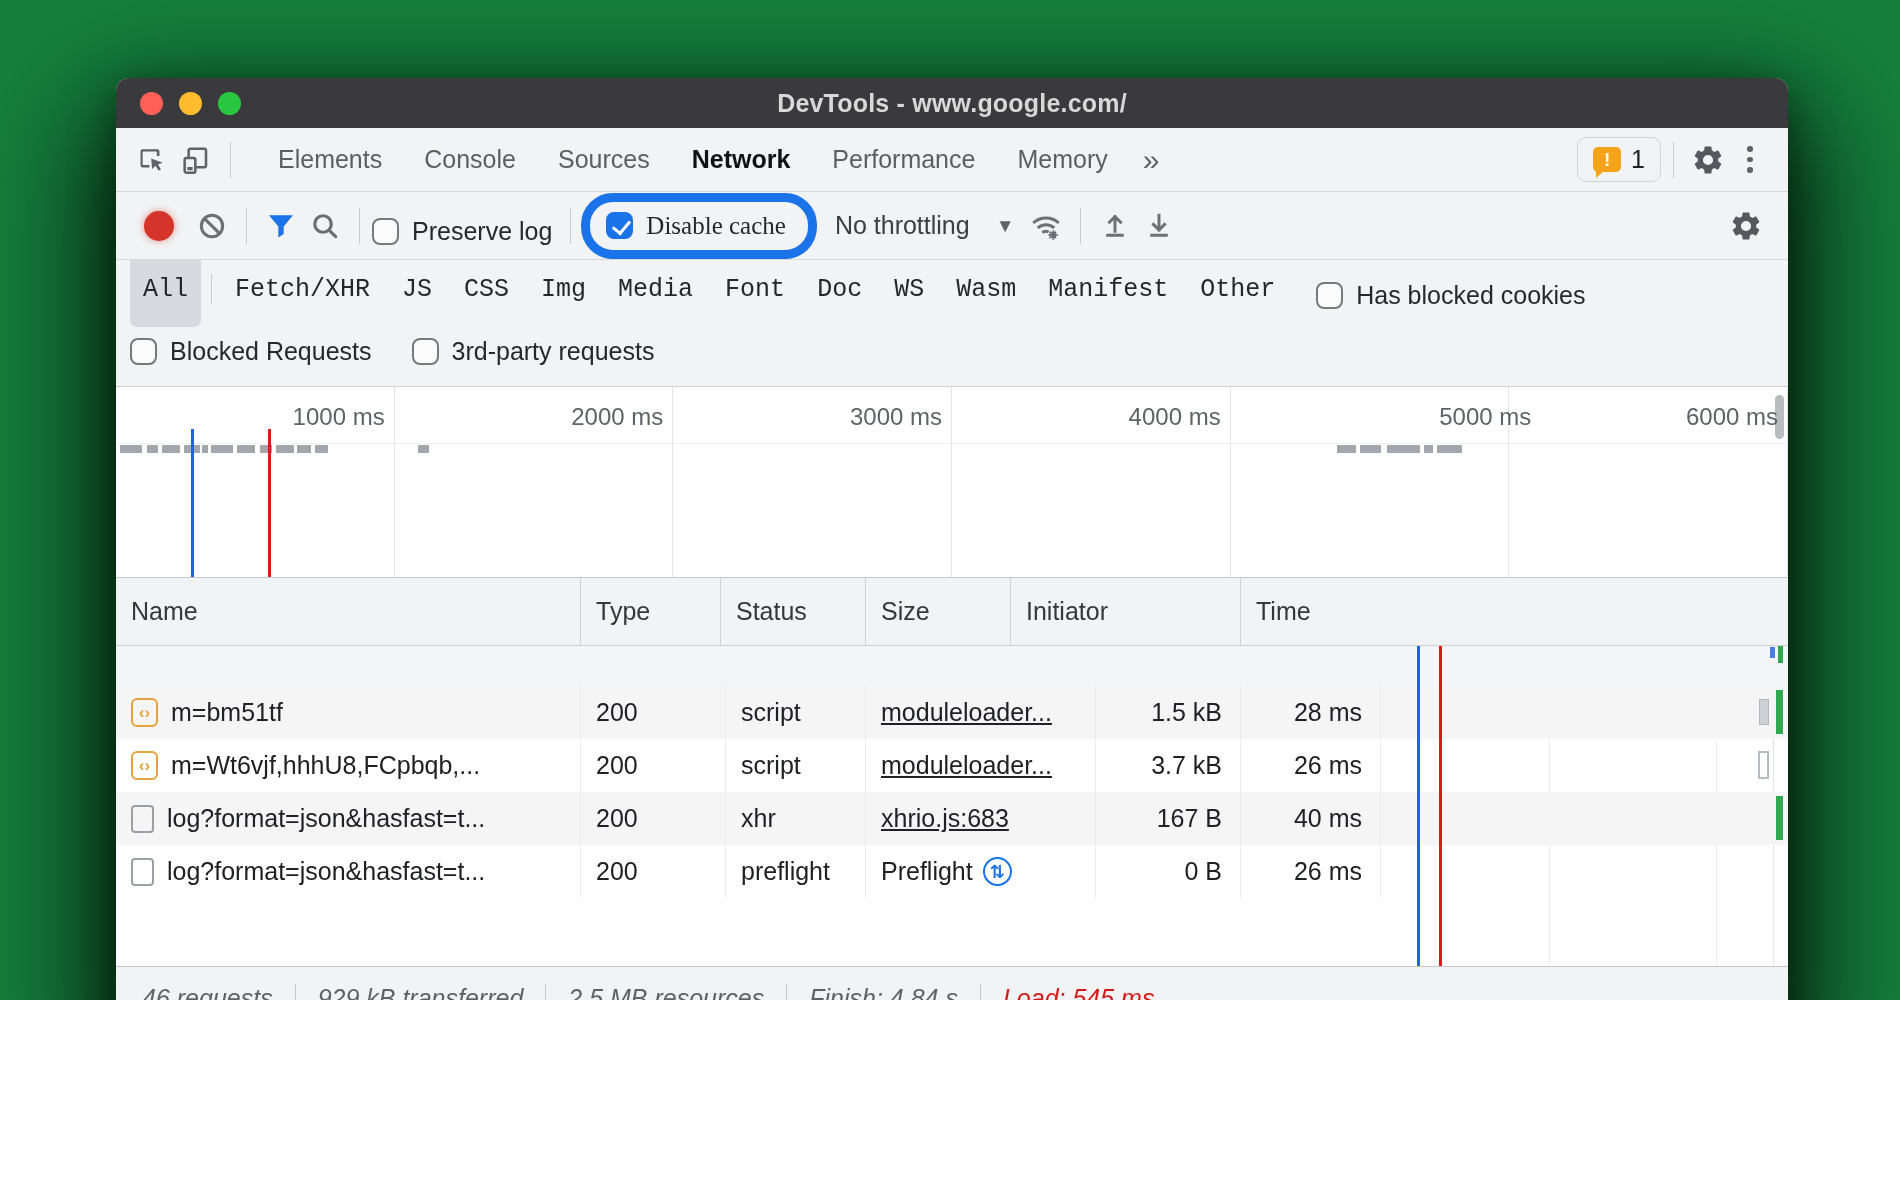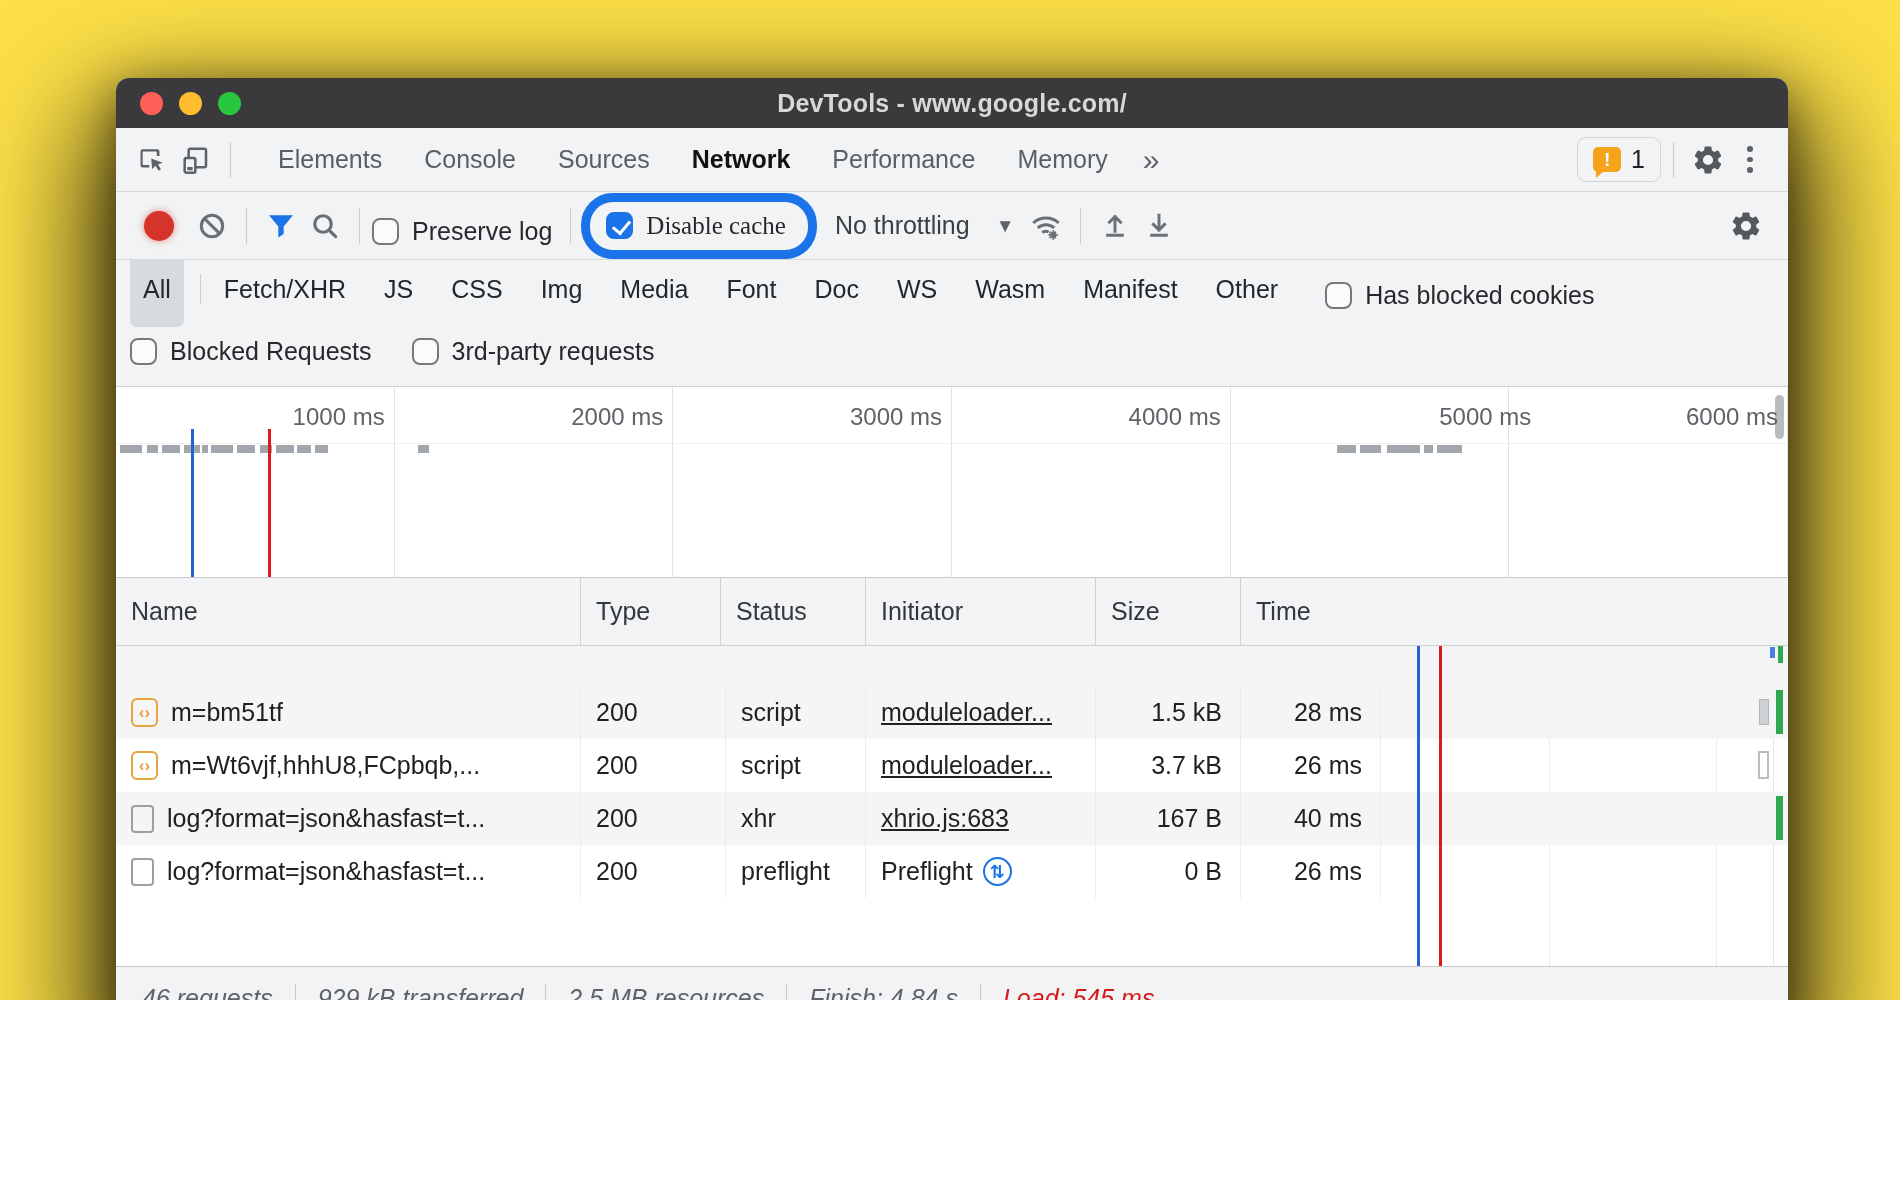--- a/index.html
+++ b/index.html
@@ -1,19 +1,19 @@
 <!DOCTYPE html>
 <html><head>
 <meta charset="utf-8">
 <style>
   * { margin:0; padding:0; box-sizing:border-box; }
   html,body { background:#ffffff; }
   .stage {
     position:relative; width:1900px; height:1000px; overflow:hidden;
-    font-family:"Liberation Sans","DejaVu Sans",sans-serif; background:#fde047;
+    font-family:"Liberation Sans","DejaVu Sans",sans-serif; background:#15803d;
   }
   .window {
     position:absolute; left:116px; top:78px; width:1672px; height:952px;
     border-radius:13px; overflow:hidden; background:#f1f3f4;
     box-shadow:0 55px 120px 25px rgba(0,0,0,0.80), 0 12px 45px rgba(0,0,0,0.45);
     display:flex; flex-direction:column; font-size:25px; color:#202124;
   }
   
   .titlebar { position:relative; height:50px; flex:0 0 50px; background:#3a3a3c; }
   .lights { position:absolute; left:24px; top:0; height:100%; display:flex; align-items:center; gap:16px; }
@@ -53,21 +53,21 @@
   .ddicon { font-size:19px; color:#5f6368; }
   .toolbar .spacer { flex:1; }
   
   .filterrow { height:60px; flex:0 0 60px; display:flex; align-items:center; padding:0 20px 0 14px; gap:30px; }
   .filterinput { width:440px; height:46px; background:#fff; border:1px solid #e3e4e6; border-radius:3px;
                  font-size:25px; padding:0 14px; color:#202124; outline:none;
                  font-family:"Liberation Sans","DejaVu Sans",sans-serif; }
   .filterinput::placeholder { color:#9aa0a6; }
   
   .typerow { height:58px; flex:0 0 58px; display:flex; align-items:center; padding:0 20px 0 14px; }
-  .chip { padding:23px 13px; color:#23282d; border-radius:7px; margin-right:12px; white-space:nowrap; }
+  .chip { padding:23px 13px; color:#23282d; border-radius:7px; margin-right:6px; white-space:nowrap;font-family:Liberation Mono, monospace; }
   .chip.active { background:#d7dade; }
   .typerow .vsep { height:30px; margin:0 10px 0 4px; }
   .typerow .cbrow { margin-left:22px; }
   
   .blockedrow { height:54px; flex:0 0 54px; display:flex; align-items:center; gap:40px; padding:0 14px; }
   
   .overview { margin-top:14px; height:192px; flex:0 0 192px; background:#fff; position:relative;
               border-top:1px solid #cfd0d1; border-bottom:1px solid #c7c8c9; overflow:hidden; }
   .gridline { position:absolute; top:0; bottom:0; width:1px; background:#e3e4e5; }
   .tick-label { position:absolute; top:16px; transform:translateX(-100%); color:#5f6368; font-size:24px; white-space:nowrap; }
@@ -312,25 +312,25 @@
     <div class="gridheader">
       <div class="hcell col-name">
           <span>Name</span>
         </div>
       <div class="hcell col-type">
           <span>Type</span>
         </div>
       <div class="hcell col-status">
           <span>Status</span>
         </div>
+      <div class="hcell col-size">
+          <span>Size</span>
+        </div>
       <div class="hcell col-init">
           <span>Initiator</span>
-        </div>
-      <div class="hcell col-size">
-          <span>Size</span>
         </div>
       <div class="hcell col-time">
           <span>Time</span>
         </div>
     </div>
 
     <div class="rows" id="rows">
       <div class="wfline blue"></div>
       <div class="wfline red"></div>
       <div class="wfgrid" style="left:1433px"></div>

